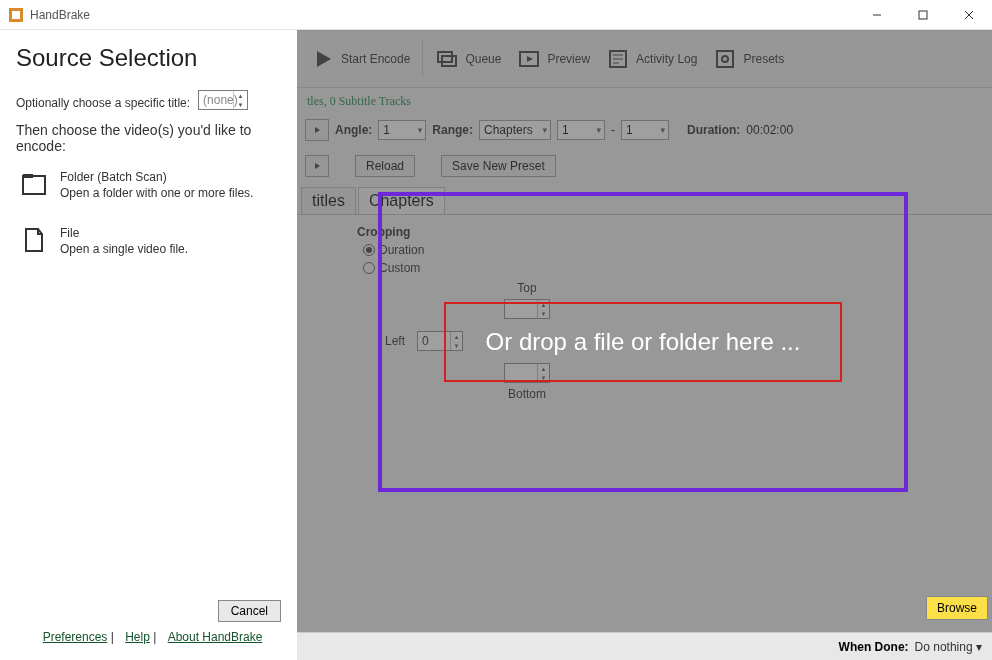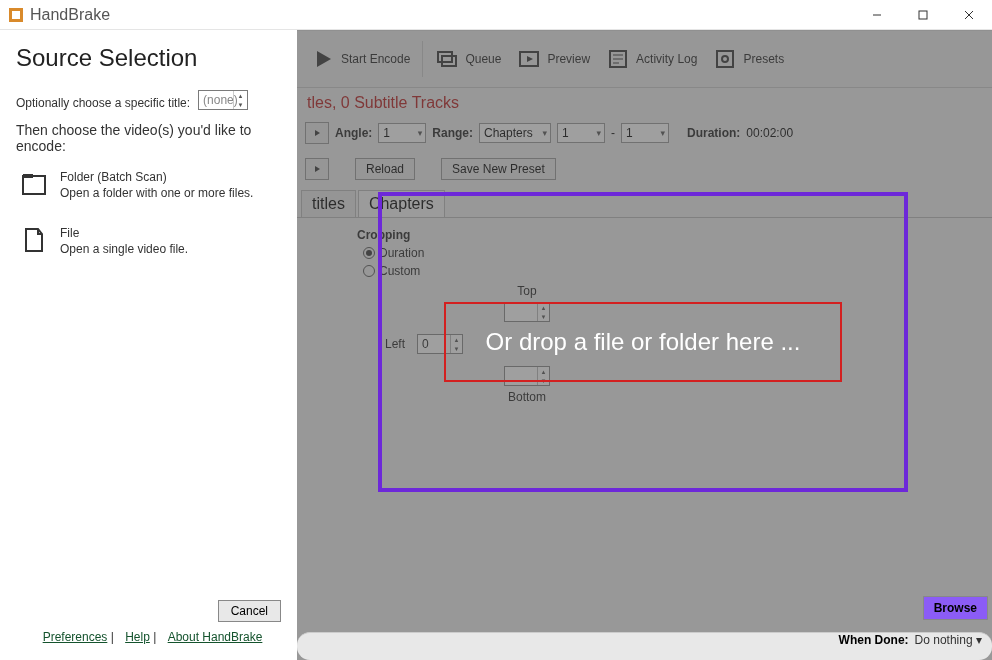--- a/index.html
+++ b/index.html
@@ -1,21 +1,21 @@
 <!DOCTYPE html>
 <html><head>
 <meta charset="utf-8">
 <style>
 * { box-sizing: border-box; margin: 0; padding: 0; font-family: "Segoe UI", Tahoma, sans-serif; }
 body { width: 992px; height: 660px; background: #fff; overflow: hidden; position: relative; font-size: 12px; }
 
 
 .titlebar { height: 30px; display: flex; align-items: center; padding: 0 0 0 8px; border-bottom: 1px solid #e5e5e5; }
 .titlebar .app-icon { width: 16px; height: 16px; margin-right: 6px; }
-.titlebar .title { font-size: 16px; color: #555; flex: 1; }
+.titlebar .title { font-size: 12px; color: #555; flex: 1; }
 .titlebar .win-controls { display: flex; }
 .win-btn { width: 46px; height: 30px; display: flex; align-items: center; justify-content: center; color: #333; }
 .win-btn svg { width: 10px; height: 10px; }
 
 
 .main { display: flex; position: absolute; top: 30px; left: 0; right: 0; bottom: 0; }
 
 
 .left-panel { width: 297px; background: #fff; padding: 14px 16px 8px 16px; display: flex; flex-direction: column; }
 .left-panel h1 { font-size: 24px; font-weight: 400; color: #222; margin-bottom: 18px; }
@@ -39,21 +39,21 @@
 .right-content { position: absolute; inset: 0; background: #f0f0f0; }
 .dim-overlay { position: absolute; inset: 0; background: rgba(80,80,80,0.55); pointer-events: none; }
 
 
 .toolbar { height: 58px; background: #eee; border-top: 1px solid #ddd; border-bottom: 1px solid #ccc; display: flex; align-items: center; padding: 0 8px; gap: 4px; }
 .tool-item { display: flex; align-items: center; gap: 6px; padding: 4px 6px; font-size: 12px; color: #222; }
 .tool-item .ticon { width: 24px; height: 24px; }
 .tool-sep { width: 1px; height: 36px; background: #ccc; margin: 0 2px; }
 
 
-.info-row { padding: 6px 10px; font-size: 16px; color: #b91c1c; }
+.info-row { padding: 6px 10px; font-size: 12px; color: #15803d; font-family: Liberation Serif, serif; }
 .param-row { display: flex; align-items: center; gap: 6px; padding: 4px 8px; font-size: 12px; }
 .param-row label { font-weight: 600; color: #222; }
 .sel { border: 1px solid #999; background: #fff; height: 20px; padding: 0 16px 0 4px; font-size: 12px; position: relative; display: inline-flex; align-items: center; min-width: 48px; }
 .sel::after { content: "▾"; position: absolute; right: 3px; font-size: 9px; color: #555; }
 .btn { border: 1px solid #999; background: #eaeaea; padding: 3px 10px; font-size: 12px; }
 .play-box { width: 24px; height: 22px; border: 1px solid #999; background: #eaeaea; display: flex; align-items: center; justify-content: center; }
 
 
 .tabs { display: flex; margin-top: 6px; padding-left: 4px; border-bottom: 1px solid #bbb; font-size: 16px; }
 .tab { padding: 4px 10px; border: 1px solid #bbb; border-bottom: none; background: #e8e8e8; margin-right: 2px; }
@@ -76,24 +76,24 @@
 .crop-left-input { position: absolute; top: 50%; left: 20px; transform: translateY(-50%); }
 .crop-bottom-input { position: absolute; bottom: 18px; left: 50%; transform: translateX(-50%); }
 
 
 .drop-box { position: absolute; left: 378px; top: 192px; width: 530px; height: 300px; border: 4px solid #6d28d9; background: rgba(120,120,120,0.0); z-index: 10; display: flex; align-items: center; justify-content: center; }
 .drop-inner { border: 2px solid #d32020; padding: 24px 40px; }
 .drop-text { font-size: 24px; color: #fff; font-weight: 300; white-space: nowrap; }
 
 
 .browse-area { position: absolute; right: 4px; bottom: 40px; }
-.browse-btn { border: 1px solid #888; background: #8b5cf6; font-weight: 700; padding: 4px 10px; font-size: 12px; }
-
-
-.bottom-bar { position: absolute; left: 297px; right: 0; bottom: 0; height: 28px; background: #e8e8e8; border-top: 1px solid #ccc; display: flex; justify-content: flex-end; padding: 0 10px; font-size: 12px; gap: 6px; border-radius: 13px; }
+.browse-btn { border: 1px solid #888; background: #fde047; font-weight: 400; padding: 4px 10px; font-size: 12px; }
+
+
+.bottom-bar { position: absolute; left: 297px; right: 0; bottom: 0; height: 28px; background: #e8e8e8; border-top: 1px solid #ccc; display: flex; align-items: center; justify-content: flex-end; padding: 0 10px; font-size: 12px; gap: 6px; }
 .bottom-bar label { font-weight: 600; }
 .bottom-sel { font-size: 12px; color: #333; }
 </style>
 </head>
 <body>
 
 <div class="titlebar">
   <span class="app-icon">
     <svg viewBox="0 0 16 16">
         <rect x="1" y="1" width="14" height="14" fill="#d98a2b"></rect>

